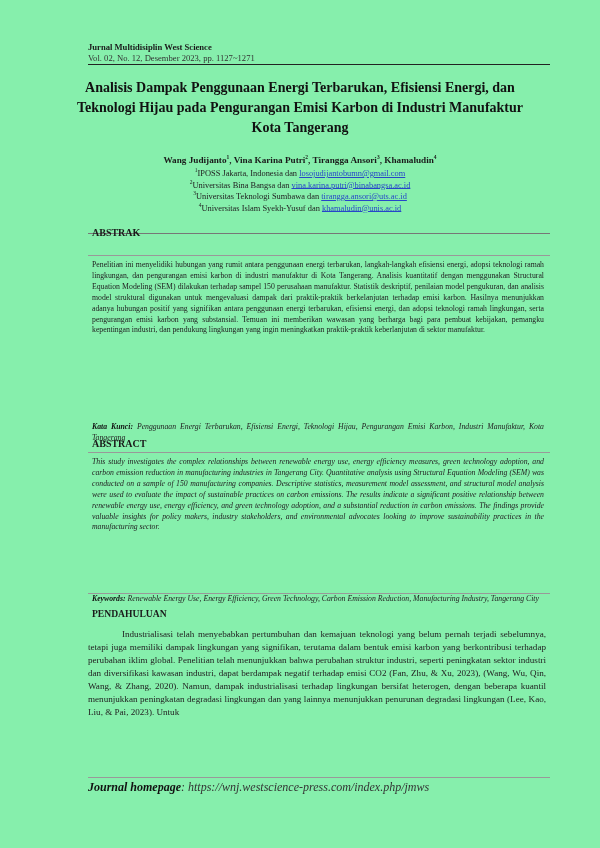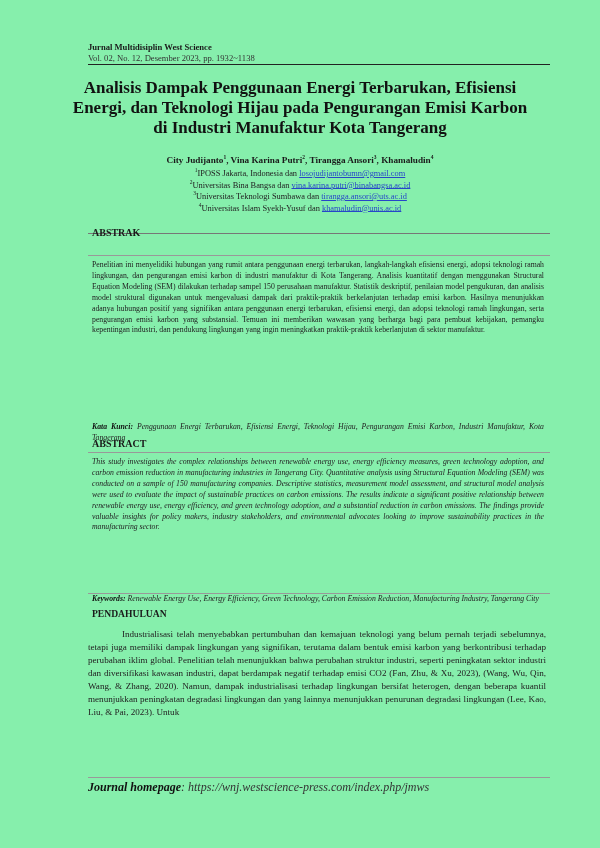--- a/index.html
+++ b/index.html
@@ -4,21 +4,21 @@
 <style>
   html, body { margin: 0; padding: 0; background: #ffffff; }
   body { width: 600px; height: 848px; position: relative; overflow: hidden; color: #1a1a1a; font-family: "DejaVu Serif", "Liberation Serif", serif; }
   .page { position: absolute; left: 0; top: 0; width: 600px; height: 848px; background: #86efac; }
   .abs { position: absolute; }
 
   .journal-name { left: 88px; top: 42px; font-size: 8.6px; font-weight: bold; font-family: "Liberation Serif", serif; }
   .journal-vol { left: 88px; top: 52.5px; font-size: 8.6px; font-family: "Liberation Serif", serif; color: #333; }
   .rule-top { left: 88px; top: 64px; width: 462px; height: 0; border-top: 1.4px solid #222; }
 
-  .title { left: 70px; top: 78px; width: 460px; text-align: center; font-size: 17px; font-weight: bold; line-height: 20px; font-family: "Liberation Serif", serif; color: #111; }
+  .title { left: 70px; top: 78px; width: 460px; text-align: center; font-size: 14px; font-weight: bold; line-height: 20px; font-family: "Liberation Serif", serif; color: #111; }
 
   .authors { left: 70px; top: 154px; width: 460px; text-align: center; font-size: 9.2px; font-weight: bold; font-family: "Liberation Serif", serif; }
   .affil { left: 70px; width: 460px; text-align: center; font-size: 8.4px; font-family: "Liberation Serif", serif; color: #222; }
   .affil a { color: #2746c9; text-decoration: underline; }
   .affil sup, .authors sup { font-size: 5.5px; }
 
   .rule { height: 0; border-top: 1px solid #777; left: 88px; width: 462px; }
   .rule-thin { border-top: 1px solid #999; }
 
   .section-head { left: 92px; font-size: 10px; font-weight: bold; font-family: "Liberation Serif", serif; }
@@ -32,27 +32,27 @@
   .footer-rule { left: 88px; top: 777px; width: 462px; border-top: 1px solid #999; }
   .footer { left: 88px; top: 780px; font-size: 12px; font-style: italic; font-family: "Liberation Serif", serif; color: #333; }
   .footer b { color: #111; }
 </style>
 </head>
 <body>
 
 <div class="page">
 
   <div class="abs journal-name">Jurnal Multidisiplin West Science</div>
-  <div class="abs journal-vol">Vol. 02, No. 12, Desember 2023, pp. 1932~1138</div>
+  <div class="abs journal-vol">Vol. 02, No. 12, Desember 2023, pp. 1127~1271</div>
   <div class="abs rule-top"></div>
 
   <div class="abs title">Analisis Dampak Penggunaan Energi Terbarukan, Efisiensi Energi, dan Teknologi Hijau pada Pengurangan Emisi Karbon di Industri Manufaktur Kota Tangerang</div>
 
   <div class="abs authors">
-    <span>City Judijanto</span><sup>1</sup>, 
+    <span>Wang Judijanto</span><sup>1</sup>, 
     <span>Vina Karina Putri</span><sup>2</sup>, 
     <span>Tirangga Ansori</span><sup>3</sup>, 
     <span>Khamaludin</span><sup>4</sup>
   </div>
 
   <div class="abs affil" style="top:167px;">
     <sup>1</sup><span>IPOSS Jakarta, Indonesia dan </span><a>losojudijantobumn@gmail.com</a>
   </div>
   <div class="abs affil" style="top:178.5px;">
     <sup>2</sup><span>Universitas Bina Bangsa dan </span><a>vina.karina.putri@binabangsa.ac.id</a>

